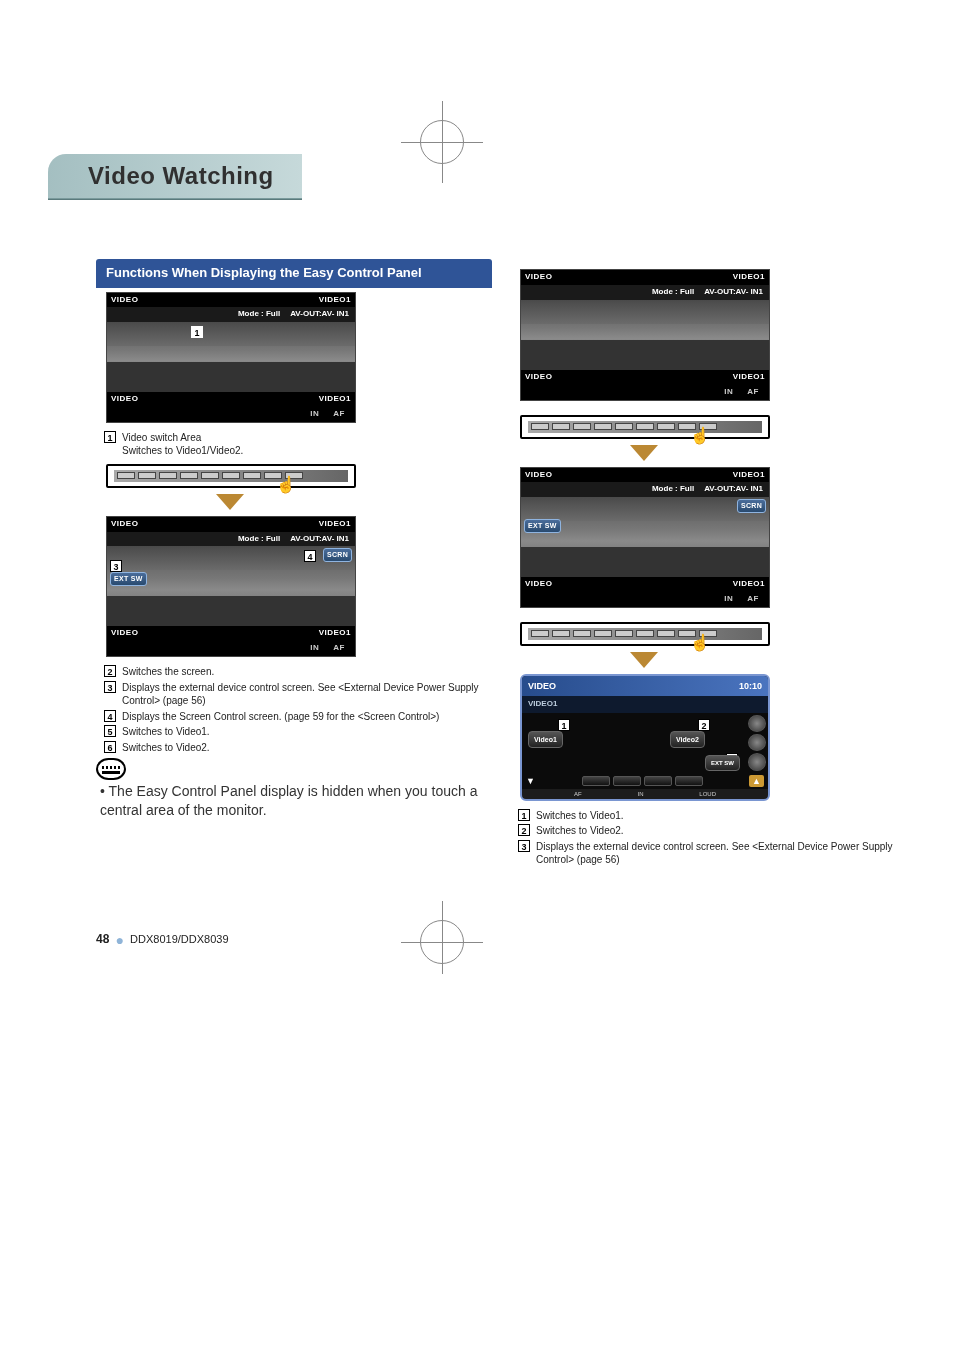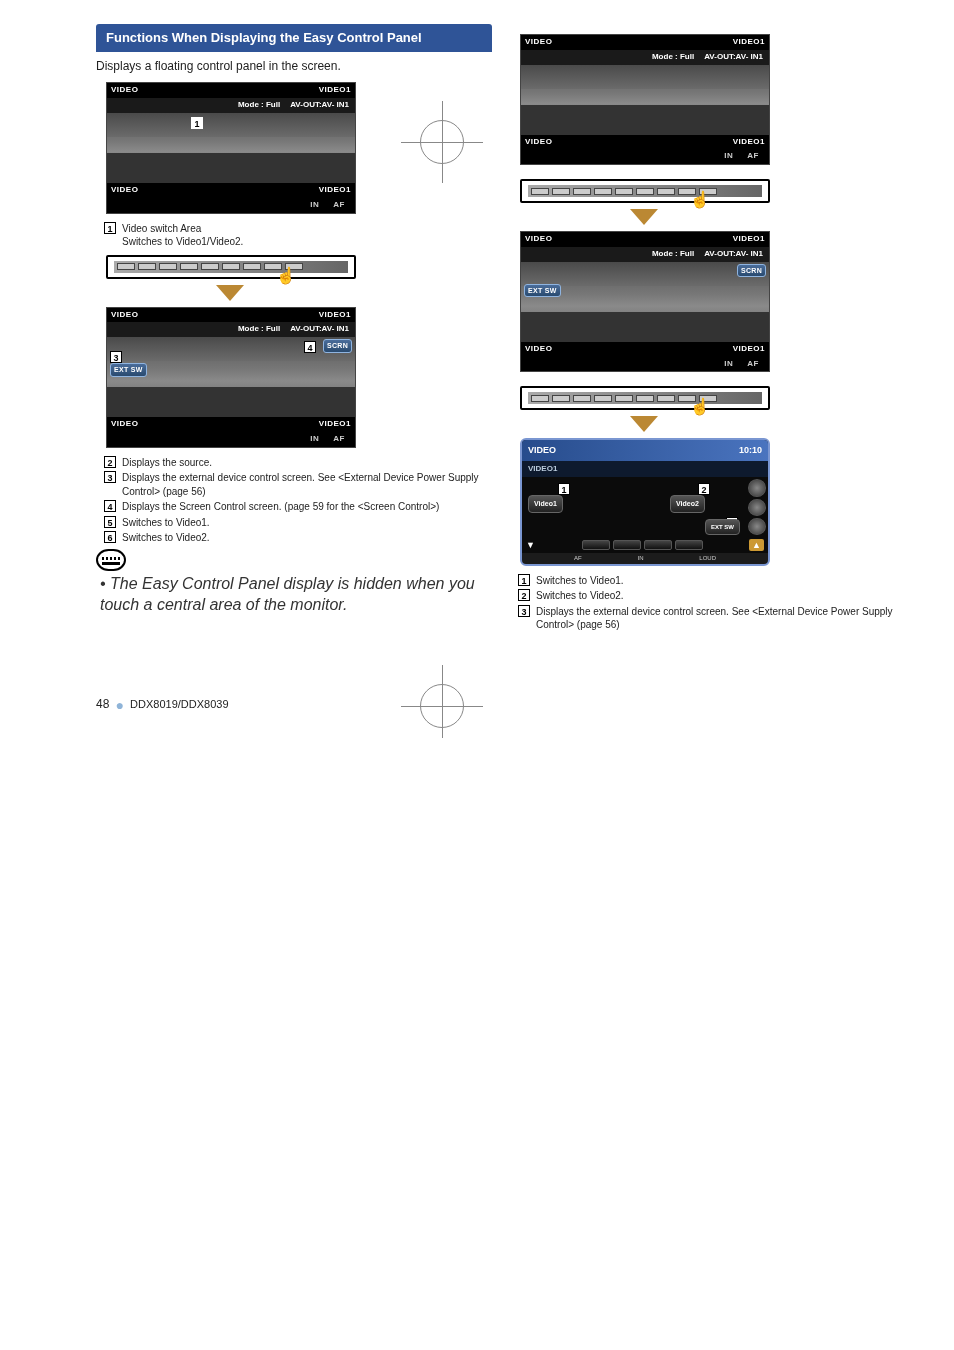--- a/index.html
+++ b/index.html
@@ -183,24 +183,23 @@
   }
   .note-icon::after {
     content: "";
     position: absolute;
     left: 4px; right: 4px; top: 6px; height: 3px;
     background: repeating-linear-gradient(90deg,#000 0 2px,transparent 2px 4px);
     box-shadow: 0 5px 0 #000;
     background-size: 4px 3px;
   }
   .note-text {
-    font-size: 16px;
+    font-size: 14px;
     color: #333;
     margin: 2px 0 0 4px;
-    font-style: italic;
   }
   
   .ctrl-panel {
     width: 250px;
     margin: 4px 0 0 10px;
     border: 2px solid #7a96d1;
     border-radius: 6px;
     overflow: hidden;
     font-size: 9px;
     background: #1c1c1c;
@@ -265,21 +264,21 @@
     background: radial-gradient(circle,#888,#333);
     border-radius: 50%;
     border: 1px solid #555;
   }
   .footer {
     margin-top: 60px;
     padding-left: 48px;
     font-size: 11px;
   }
   .footer .pg {
-    font-weight: normal;
+    font-weight: bold;
     font-size: 12px;
   }
   .footer .dot {
     color: #8fb4d8;
     font-size: 14px;
     vertical-align: middle;
   }
   .crosshair {
     position: absolute;
     width: 44px; height: 44px;
@@ -292,26 +291,28 @@
   .crosshair::before { left:50%; width:1px; top:-20px; bottom:-20px; }
   .crosshair::after  { top:50%; height:1px; left:-20px; right:-20px; }
 </style>
 </head>
 <body>
 
 <div class="page">
 
   <div class="crosshair" style="left:420px; top:120px;"></div>
 
+  <div class="chapter-banner">
+    <span>Video Watching</span>
+  </div>
 
   <div class="cols">
 
     <div class="col">
       <div class="section-title">Functions When Displaying the Easy Control Panel</div>
-      <div class="body-text">Displays a floating control panel in the screen.</div>
 
       <div class="figure">
         <div class="fig-topbar">
           <span>VIDEO</span>
           <span>VIDEO1</span>
         </div>
         <div class="fig-modebar">
           <span>Mode : Full</span>
           <span>AV-OUT:AV- IN1</span>
         </div>
@@ -382,21 +383,21 @@
         </div>
         <div class="fig-botbar">
           <span>IN</span>
           <span>AF</span>
         </div>
       </div>
 
       <div class="boxed-list">
         <div class="row">
             <span class="box-num">2</span>
-            <span class="text">Displays the source.</span>
+            <span class="text">Switches the screen.</span>
           </div>
         <div class="row">
             <span class="box-num">3</span>
             <span class="text">Displays the external device control screen. See &lt;External Device Power Supply Control&gt; (page 56)</span>
           </div>
         <div class="row">
             <span class="box-num">4</span>
             <span class="text">Displays the Screen Control screen. (page 59 for the &lt;Screen Control&gt;)</span>
           </div>
         <div class="row">

